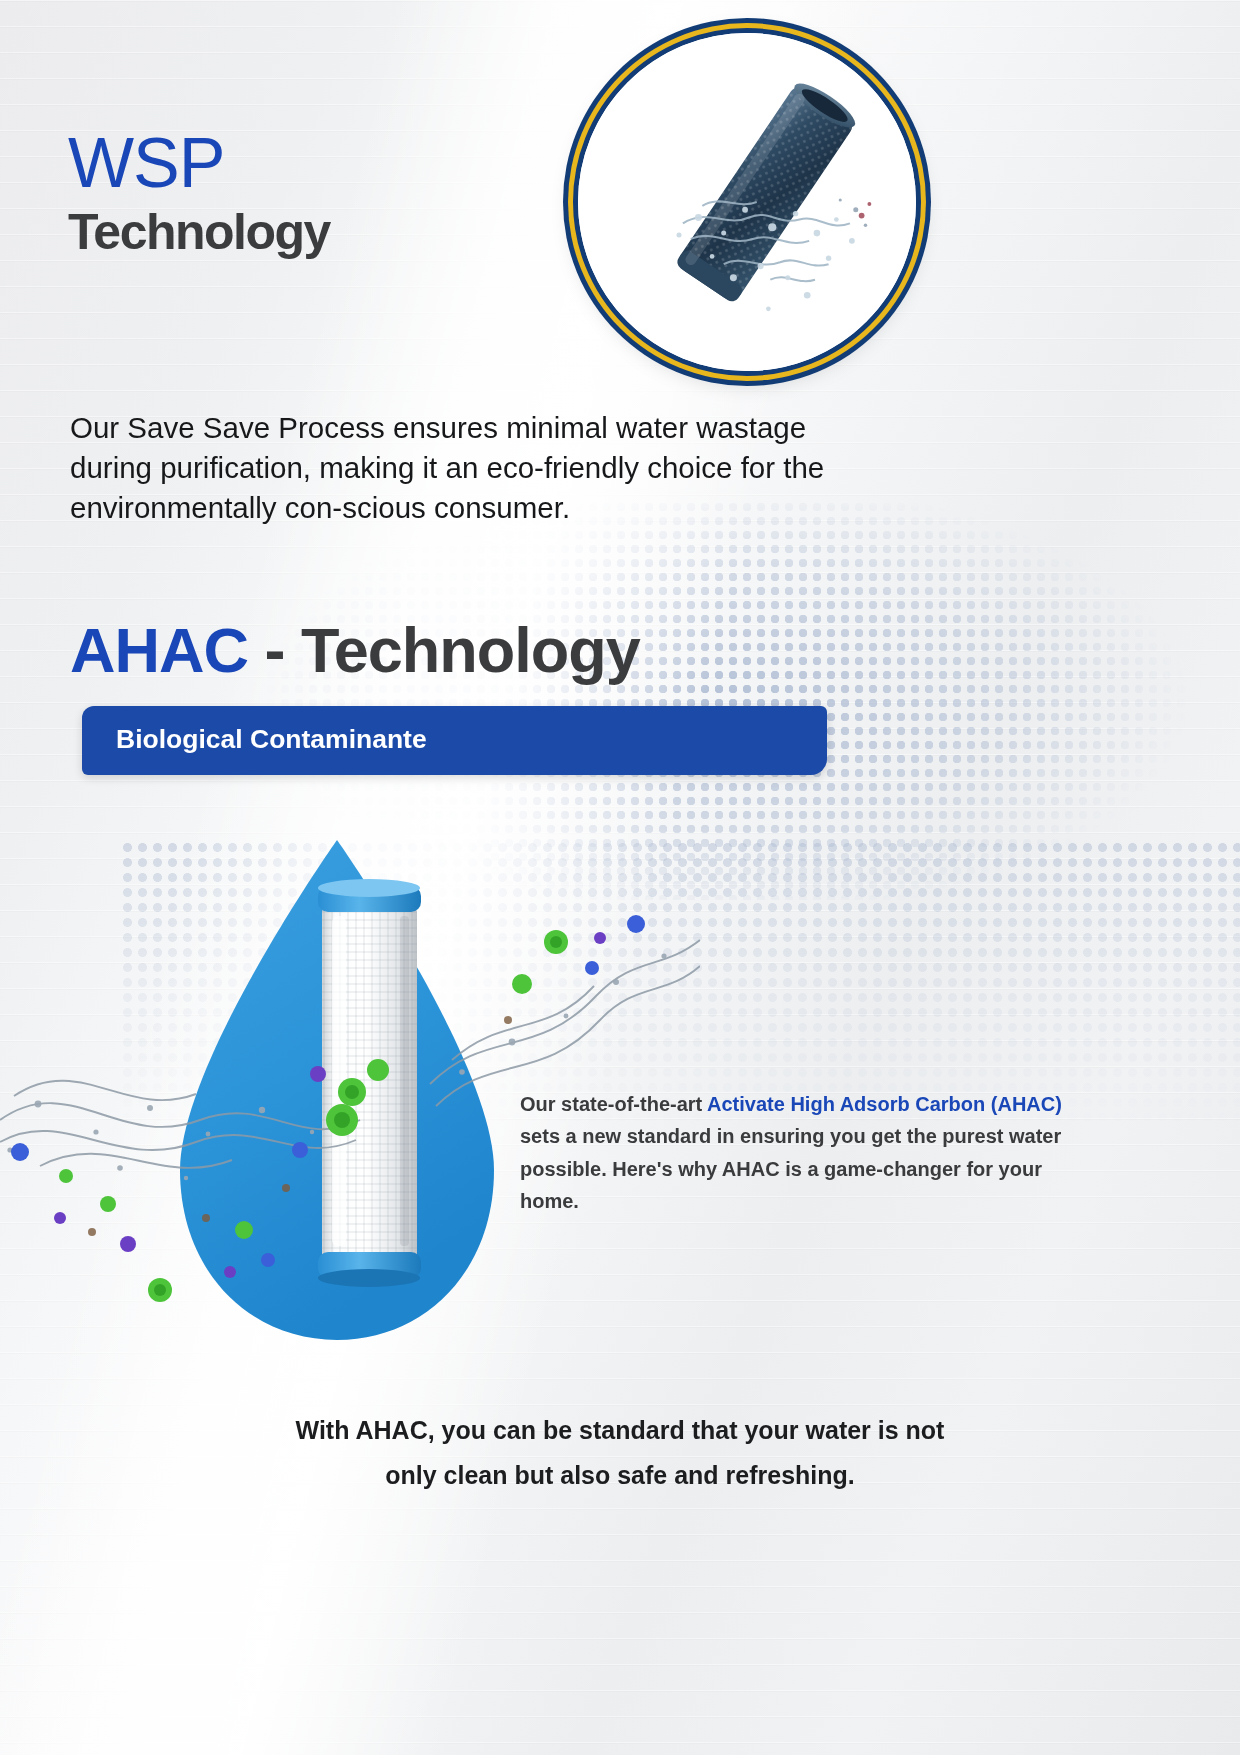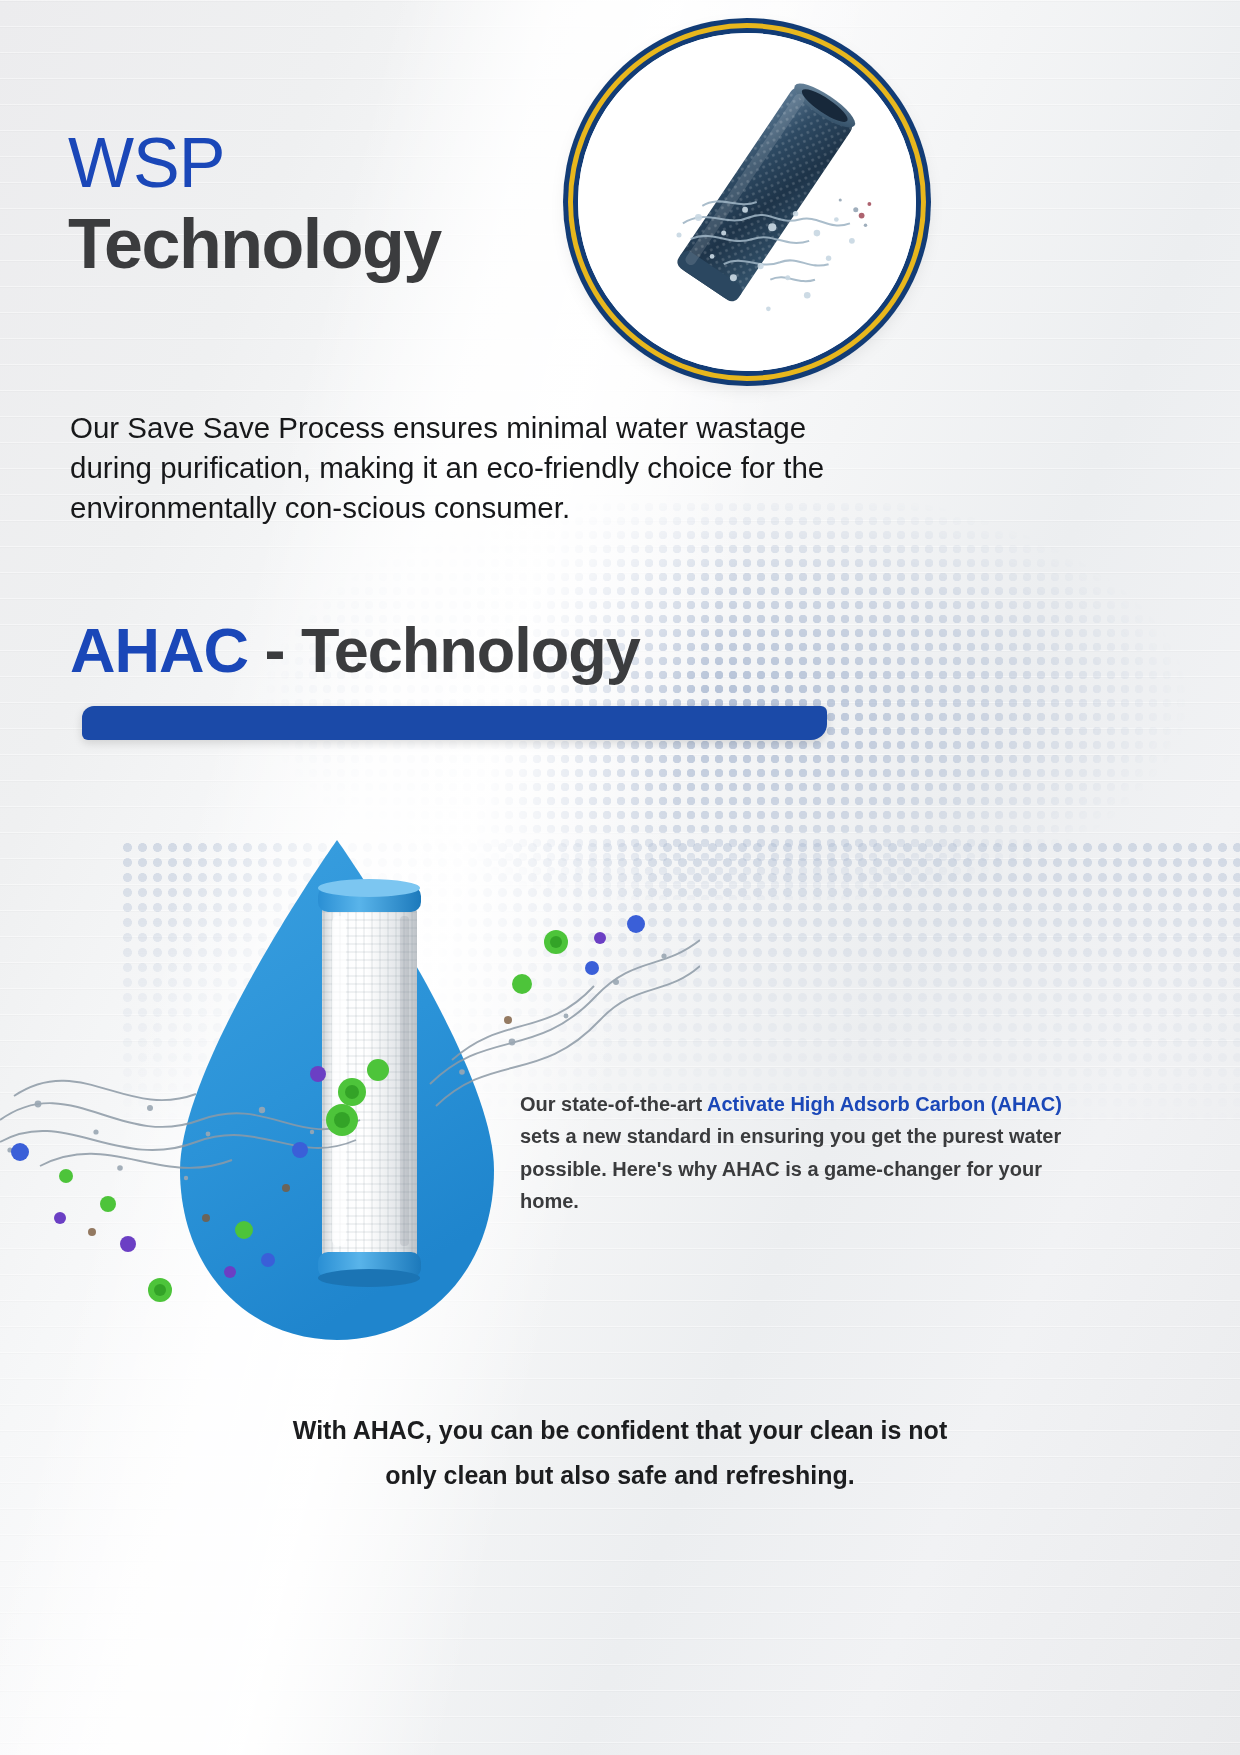--- a/index.html
+++ b/index.html
@@ -68,21 +68,21 @@
     opacity:.45;
   }
 
   
   #title-block{ position:absolute; left:68px; top:128px; }
   .t-wsp{
     font-size:70px; font-weight:400; letter-spacing:-1px;
     color:#1a47b8; line-height:1.0;
   }
   .t-tech{
-    font-size:70px; font-weight:800; letter-spacing:-1.5px;
+    font-size:50px; font-weight:800; letter-spacing:-1.5px;
     color:#3b3c3e; line-height:1.15; margin-top:6px;
   }
 
   
   #badge{
     position:absolute; left:573px; top:28px;
     width:348px; height:348px; border-radius:50%;
     background:#ffffff;
     border:5px solid #123c76;
     box-shadow:
@@ -218,20 +218,21 @@
   </svg>
 </div>
 
 <p id="intro-para">Our Save Save Process ensures minimal water wastage during purification, making it an eco-friendly choice for the environmentally con-scious consumer.</p>
 
 <h2 id="ahac-heading">
   <span class="blue">AHAC</span><span class="dark"> - Technology</span>
 </h2>
 
 <div id="banner">
+  <span class="ln">Biological Contaminante</span>
 </div>
 
 <div id="illus">
   <svg viewBox="0 0 700 620" width="700" height="620">
     <defs>
       <linearGradient id="dropg" x1="0" y1="0" x2="0.4" y2="1">
         <stop offset="0%" stop-color="#3ba0e0"></stop>
         <stop offset="55%" stop-color="#2b93d8"></stop>
         <stop offset="100%" stop-color="#1f85cd"></stop>
       </linearGradient>
@@ -329,15 +330,15 @@
         <circle cx="508" cy="200" r="4"></circle>
           <circle cx="92" cy="412" r="4"></circle>
       </g>
     </g>
   </svg>
 </div>
 
 <p id="ahac-para"><span>Our state-of-the-art </span><span class="hl">Activate High Adsorb Carbon (AHAC)</span><span> sets a new standard in ensuring you get the purest water possible. Here's why AHAC is a game-changer for your home.</span></p>
 
 <div id="tagline">
-  <span class="ln">With AHAC, you can be confident that your clean is not</span>
+  <span class="ln">With AHAC, you can be standard that your water is not</span>
   <span class="ln">only clean but also safe and refreshing.</span>
 </div>
 
 </body></html>

